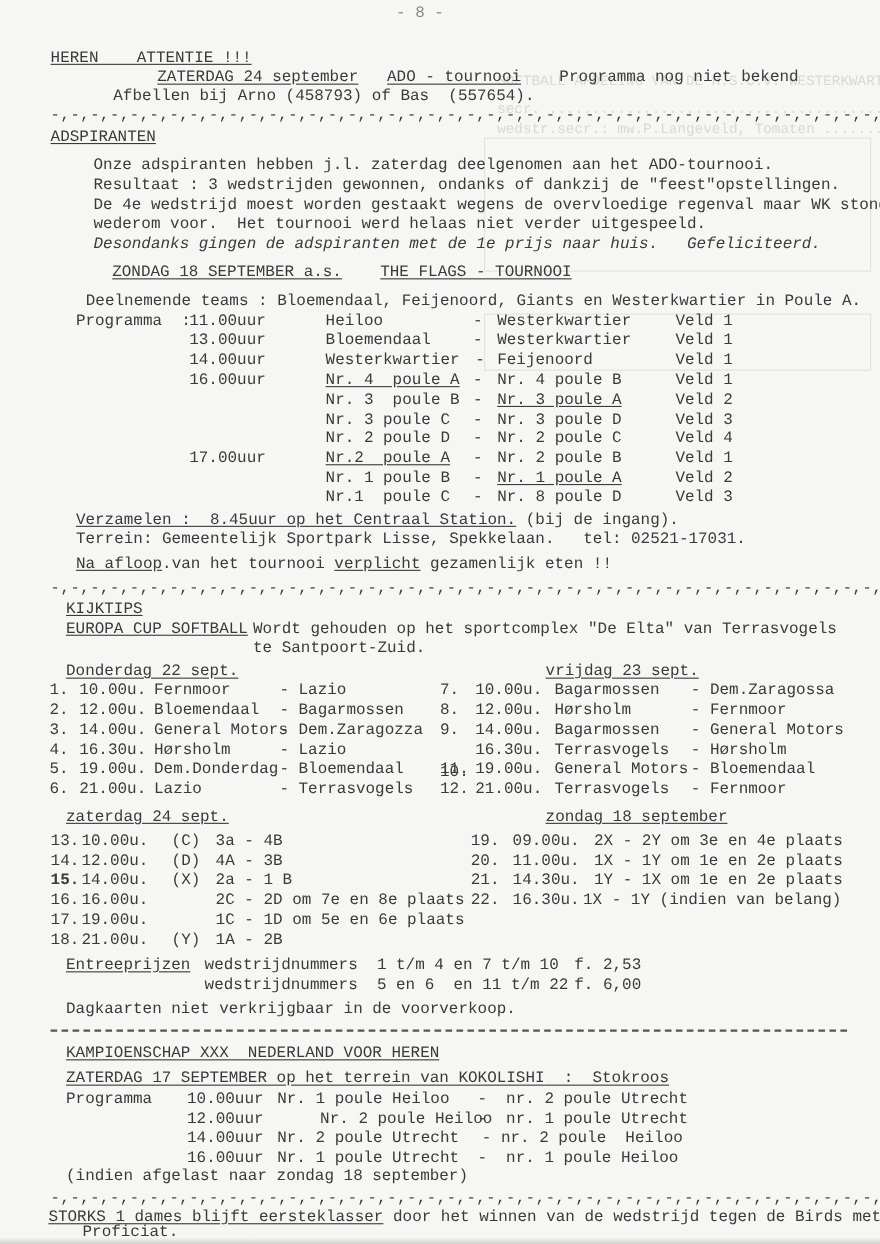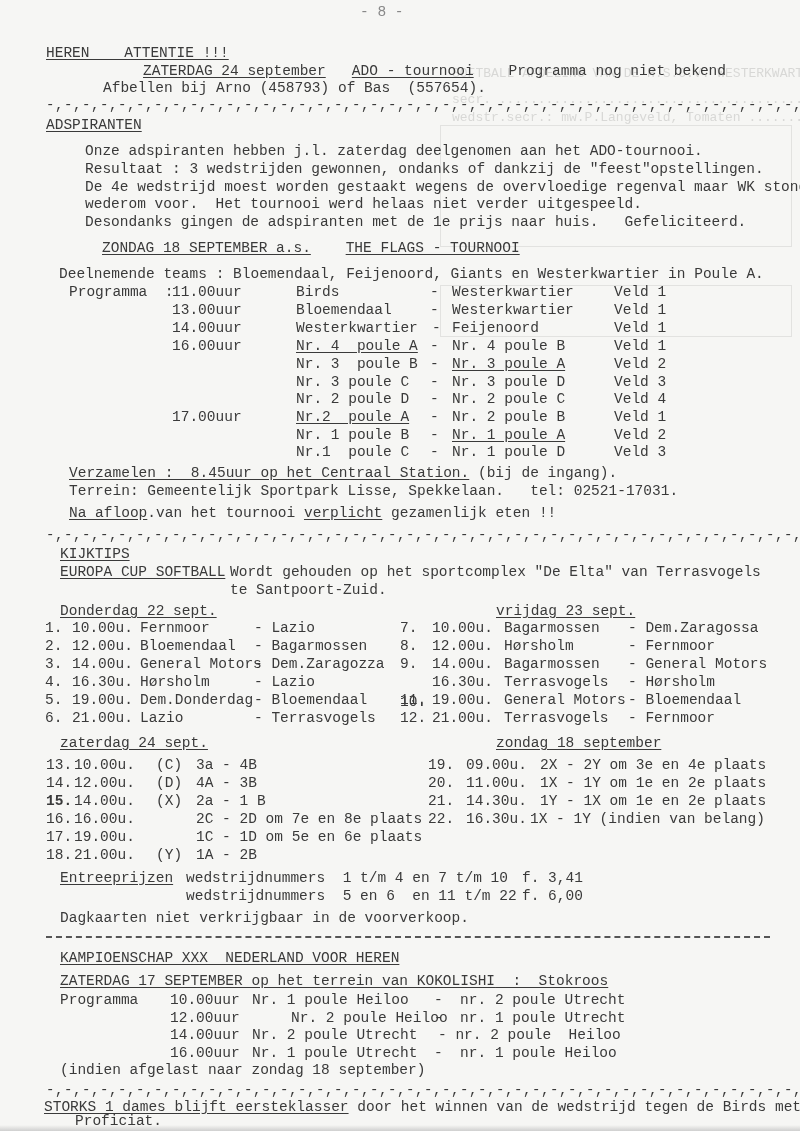--- a/index.html
+++ b/index.html
@@ -38,31 +38,31 @@
   <div class="line" style="left:143px;top:63px;"><span class="u">ZATERDAG 24 september</span>   <span class="u">ADO - tournooi</span>    <span>Programma nog niet bekend</span></div>
   <div class="line" style="left:103px;top:80px;">Afbellen bij Arno (458793) of Bas  (557654).</div>
 
   <div class="sep" style="top:97px;">-,-,-,-,-,-,-,-,-,-,-,-,-,-,-,-,-,-,-,-,-,-,-,-,-,-,-,-,-,-,-,-,-,-,-,-,-,-,-,-,-,-,-,-,-,-,-,-,-,-,-,-,-,-,-,</div>
 
   <div class="line u" style="left:46px;top:117px;">ADSPIRANTEN</div>
   <div class="line" style="left:85px;top:143px;">Onze adspiranten hebben j.l. zaterdag deelgenomen aan het ADO-tournooi.</div>
   <div class="line" style="left:85px;top:161px;">Resultaat : 3 wedstrijden gewonnen, ondanks of dankzij de "feest"opstellingen.</div>
   <div class="line" style="left:85px;top:179px;">De 4e wedstrijd moest worden gestaakt wegens de overvloedige regenval maar WK stond</div>
   <div class="line" style="left:85px;top:196px;">wederom voor.  Het tournooi werd helaas niet verder uitgespeeld.</div>
-  <div class="line" style="left:85px;top:214px;">Desondanks gingen de adspiranten met de 1e prijs naar huis.   Gefeliciteerd.</div>
+  <div class="line" style="left:85px;top:214px;font-style:italic;">Desondanks gingen de adspiranten met de 1e prijs naar huis.   Gefeliciteerd.</div>
 
   <div class="line" style="left:102px;top:240px;"><span class="u">ZONDAG 18 SEPTEMBER a.s.</span>    <span class="u">THE FLAGS - TOURNOOI</span></div>
 
-  <div class="line" style="left:59px;top:266px;">Deelnemende teams : Bloemendaal, Feijenoord, Giants en Westerkwartier in Poule A.</div>
+  <div class="line" style="left:78px;top:266px;">Deelnemende teams : Bloemendaal, Feijenoord, Giants en Westerkwartier in Poule A.</div>
   <div class="line" style="left:69px;top:284px;">Programma  :</div>
 
   <div>
     <div>
       <span class="c" style="left:172px;top:284px;">11.00uur</span>
-      <span class="c" style="left:296px;top:284px;">Birds</span>
+      <span class="c" style="left:296px;top:284px;">Heiloo</span>
       <span class="c" style="left:430px;top:284px;">-</span>
       <span class="c" style="left:452px;top:284px;">Westerkwartier</span>
       <span class="c" style="left:614px;top:284px;">Veld 1</span>
     </div>
     <div>
       <span class="c" style="left:172px;top:302px;">13.00uur</span>
       <span class="c" style="left:296px;top:302px;">Bloemendaal</span>
       <span class="c" style="left:430px;top:302px;">-</span>
       <span class="c" style="left:452px;top:302px;">Westerkwartier</span>
       <span class="c" style="left:614px;top:302px;">Veld 1</span>
@@ -108,21 +108,21 @@
     </div>
     <div>
       <span class="c" style="left:296px;top:427px;">Nr. 1 poule B</span>
       <span class="c" style="left:430px;top:427px;">-</span>
       <span class="c u" style="left:452px;top:427px;">Nr. 1 poule A</span>
       <span class="c" style="left:614px;top:427px;">Veld 2</span>
     </div>
     <div>
       <span class="c" style="left:296px;top:444px;">Nr.1  poule C</span>
       <span class="c" style="left:430px;top:444px;">-</span>
-      <span class="c" style="left:452px;top:444px;">Nr. 1 poule D</span>
+      <span class="c" style="left:452px;top:444px;">Nr. 8 poule D</span>
       <span class="c" style="left:614px;top:444px;">Veld 3</span>
     </div>
   </div>
 
   <div class="line" style="left:69px;top:465px;"><span class="u">Verzamelen :  8.45uur op het Centraal Station.</span><span> (bij de ingang).</span></div>
   <div class="line" style="left:69px;top:483px;">Terrein: Gemeentelijk Sportpark Lisse, Spekkelaan.   tel: 02521-17031.</div>
   <div class="line" style="left:69px;top:505px;"><span class="u">Na afloop</span><span>.van het tournooi </span><span class="u">verplicht</span><span> gezamenlijk eten !!</span></div>
 
   <div class="sep" style="top:527px;">-,-,-,-,-,-,-,-,-,-,-,-,-,-,-,-,-,-,-,-,-,-,-,-,-,-,-,-,-,-,-,-,-,-,-,-,-,-,-,-,-,-,-,-,-,-,-,-,-,-,-,-,-,-,-,</div>
 
@@ -242,21 +242,21 @@
     <div class="line" style="left:466px;top:793px;">14.30u.</div>
     <div class="line" style="left:540px;top:793px;">1Y - 1X om 1e en 2e plaats</div>
 
     <div class="line" style="left:428px;top:811px;">22.</div>
     <div class="line" style="left:466px;top:811px;">16.30u.</div>
     <div class="line" style="left:530px;top:811px;">1X - 1Y (indien van belang)</div>
   </div>
 
   <div class="line u" style="left:60px;top:870px;">Entreeprijzen</div>
   <div class="line" style="left:186px;top:870px;">wedstrijdnummers  1 t/m 4 en 7 t/m 10</div>
-  <div class="line" style="left:522px;top:870px;">f. 3,41</div>
+  <div class="line" style="left:522px;top:870px;">f. 2,53</div>
   <div class="line" style="left:186px;top:888px;">wedstrijdnummers  5 en 6  en 11 t/m 22</div>
   <div class="line" style="left:522px;top:888px;">f. 6,00</div>
   <div class="line" style="left:60px;top:910px;">Dagkaarten niet verkrijgbaar in de voorverkoop.</div>
 
   <div class="dashrule" style="top:936px;"></div>
 
   <div class="line u" style="left:60px;top:950px;">KAMPIOENSCHAP XXX  NEDERLAND VOOR HEREN</div>
   <div class="line" style="left:60px;top:973px;"><span class="u">ZATERDAG 17 SEPTEMBER op het terrein van KOKOLISHI</span><span class="u">  :  Stokroos</span></div>
   <div class="line" style="left:60px;top:992px;">Programma</div>
 

